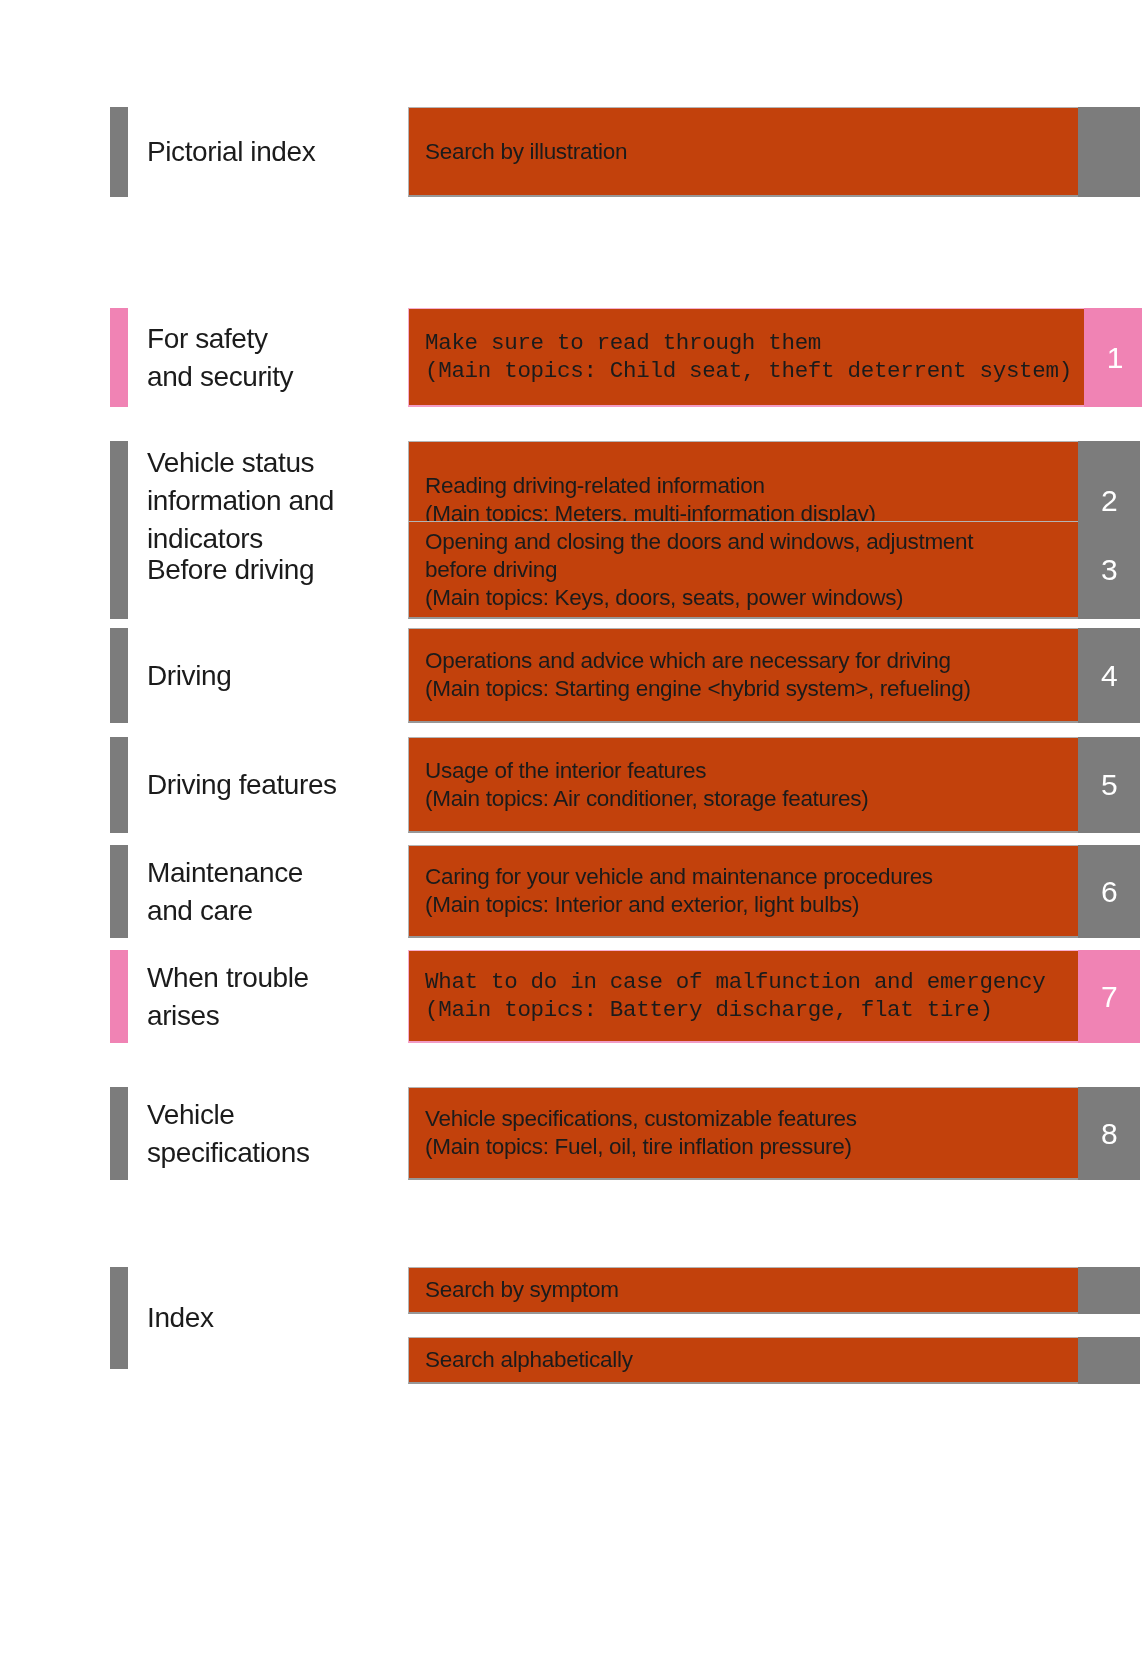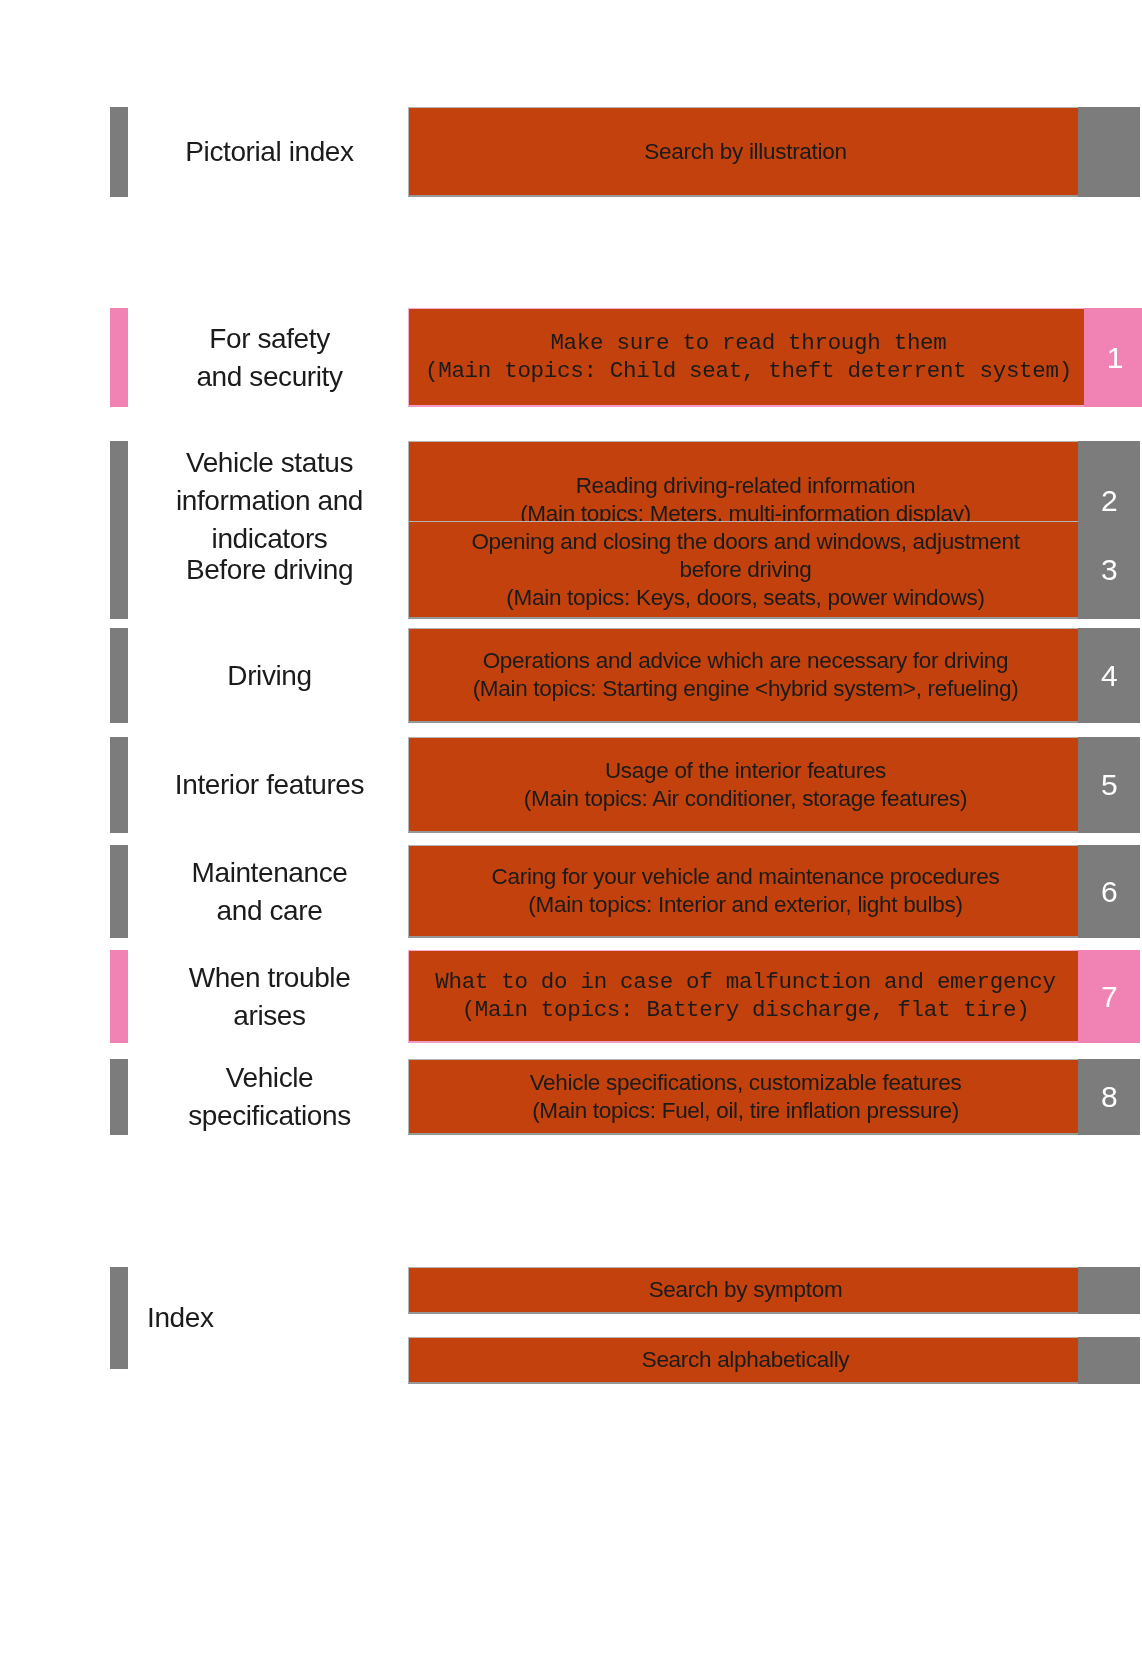--- a/index.html
+++ b/index.html
@@ -14,21 +14,21 @@
   }
   *{margin:0;padding:0;box-sizing:border-box;}
   html,body{background:#ffffff;}
   body{
     width:1142px;height:1654px;
     position:relative;
     font-family:"Liberation Sans", sans-serif;
     color:var(--text);
     overflow:hidden;
   }
-  .page{position:absolute;inset:0;text-align:center;}
+  .page{position:absolute;inset:0;}
   .row{
     position:absolute;
     left:110px;
     width:1030px;
     display:flex;
     align-items:stretch;
   }
   .bar{
     width:18px;
     flex:0 0 18px;
@@ -194,21 +194,21 @@
           <p class="desc">Operations and advice which are necessary for driving</p>
           <p class="desc">(Main topics: Starting engine &lt;hybrid system&gt;, refueling)</p>
         </div>
         <div class="tab gray-tab">
           <span>4</span>
         </div>
       </div>
       <div class="row" style="top: 737px; height: 96px;">
         <div class="bar gray-bar"></div>
         <div class="label">
-          <div class="heading">Interior features</div>
+          <div class="heading">Driving features</div>
         </div>
         <div class="box gray-box">
           <p class="desc">Usage of the interior features</p>
           <p class="desc">(Main topics: Air conditioner, storage features)</p>
         </div>
         <div class="tab gray-tab">
           <span>5</span>
         </div>
       </div>
       <div class="row" style="top: 845px; height: 93px;">
@@ -232,21 +232,21 @@
           <div class="heading">arises</div>
         </div>
         <div class="box pink-box">
           <p class="desc">What to do in case of malfunction and emergency</p>
           <p class="desc">(Main topics: Battery discharge, flat tire)</p>
         </div>
         <div class="tab pink-tab">
           <span>7</span>
         </div>
       </div>
-      <div class="row" style="top: 1059px; height: 76px;">
+      <div class="row" style="top: 1087px; height: 93px;">
         <div class="bar gray-bar"></div>
         <div class="label">
           <div class="heading">Vehicle</div>
           <div class="heading">specifications</div>
         </div>
         <div class="box gray-box">
           <p class="desc">Vehicle specifications, customizable features</p>
           <p class="desc">(Main topics: Fuel, oil, tire inflation pressure)</p>
         </div>
         <div class="tab gray-tab">

